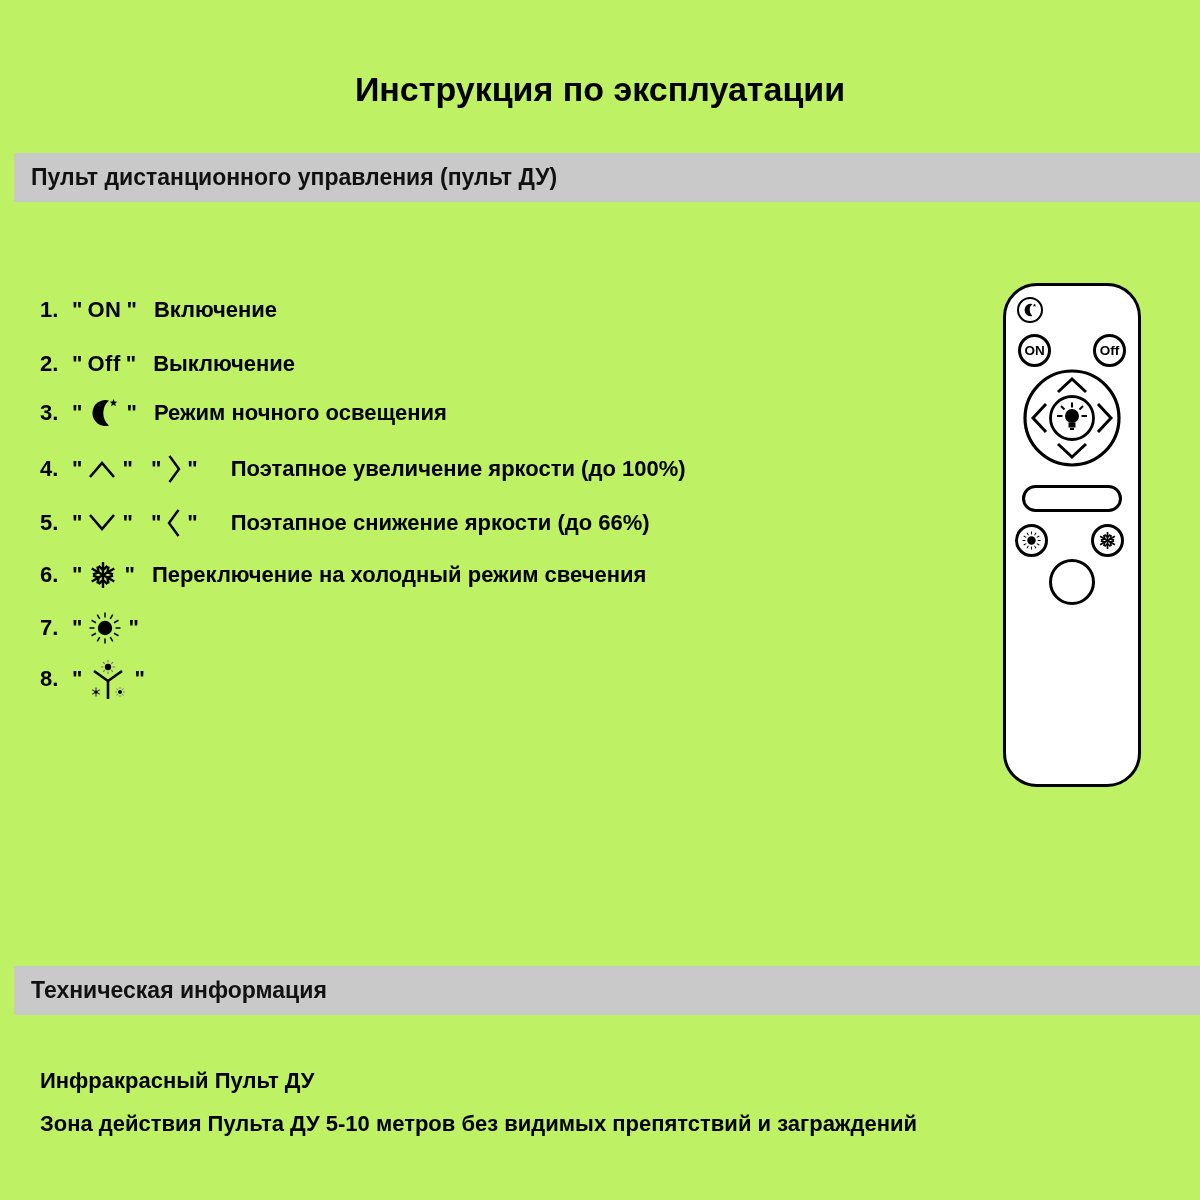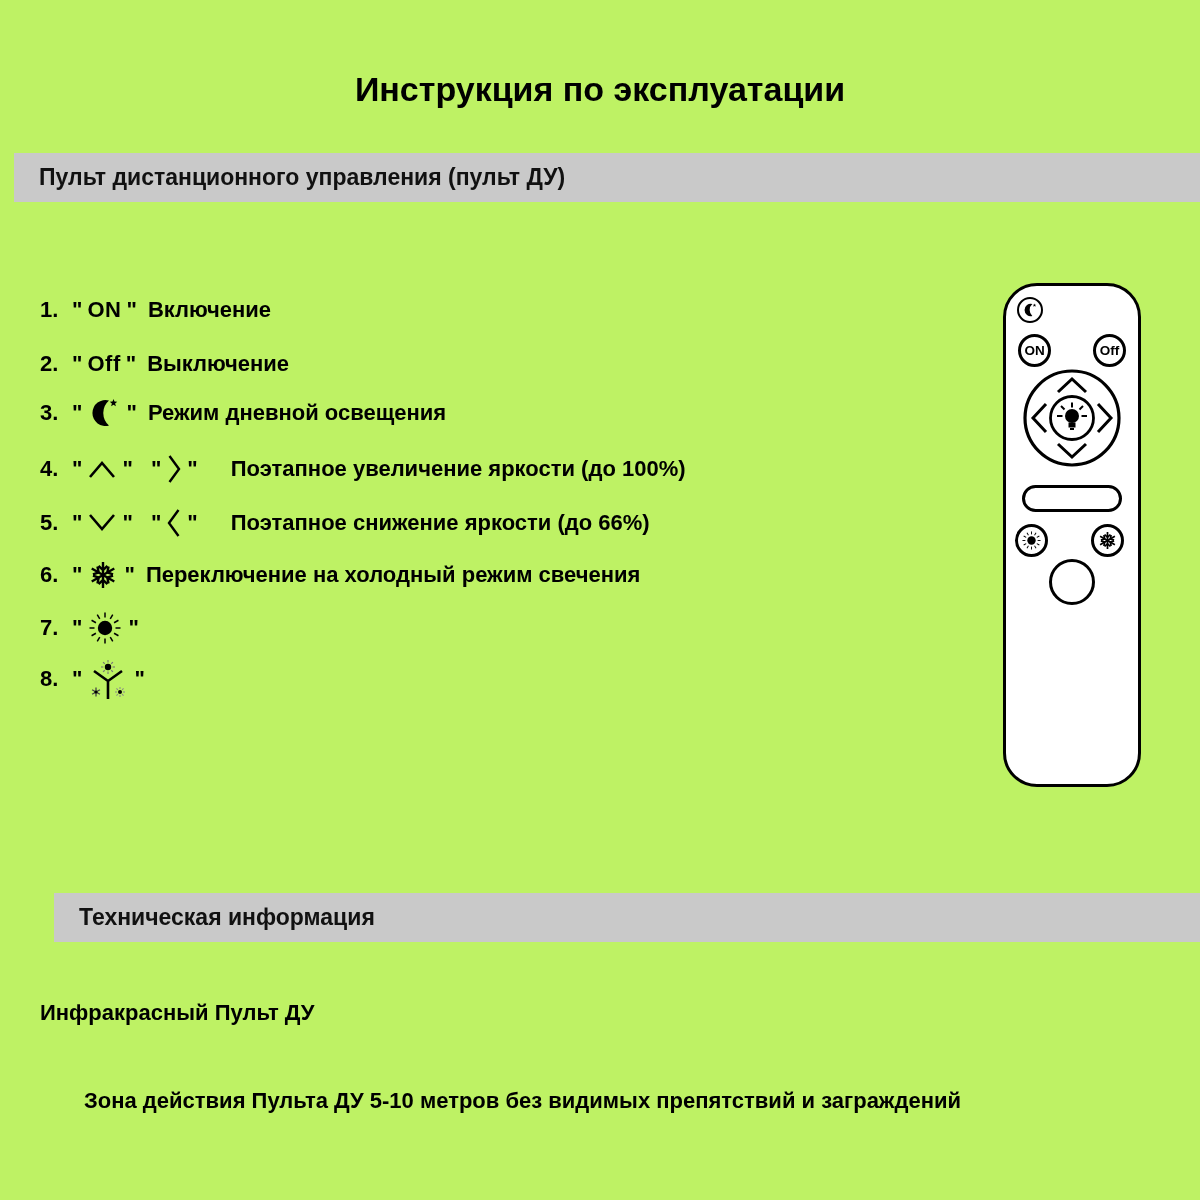--- a/index.html
+++ b/index.html
@@ -21,42 +21,42 @@
     font-weight: bold;
     color: #000;
   }
   .section-bar {
     position: absolute;
     left: 14px; right: 0;
     height: 49px;
     background: #c9c9c9;
     display: flex;
     align-items: center;
-    padding-left: 25px;
+    padding-left: 17px;
     font-size: 23px;
     font-weight: bold;
     color: #111;
   }
   .bar-remote { top: 153px; }
-  .bar-tech   { top: 893px; margin-left: 40px; }
+  .bar-tech   { top: 966px; }
 
   .item {
     position: absolute;
     left: 40px;
     height: 34px;
     display: flex;
     align-items: center;
     font-size: 22px;
     font-weight: bold;
     white-space: nowrap;
   }
   .item .num { width: 27px; }
   .item .q { margin: 0 5px; }
   .item .key { letter-spacing: 0.5px; }
-  .item .desc { margin-left: 6px; }
+  .item .desc { margin-left: 12px; }
   .item .desc-wide { margin-left: 28px; }
   .sym-gap { display: inline-block; width: 8px; }
   .icon-sym { display: inline-flex; align-items: center; justify-content: center; }
 
   .item-1 { top: 293px; }
   .item-2 { top: 347px; }
   .item-3 { top: 396px; }
   .item-4 { top: 452px; }
   .item-5 { top: 506px; }
   .item-6 { top: 558px; }
@@ -109,23 +109,23 @@
     background: #fff;
   }
 
   .tech-line {
     position: absolute;
     left: 40px;
     font-size: 22px;
     font-weight: bold;
     white-space: nowrap;
   }
-  .tech-1 { top: 1000px; }
+  .tech-1 { top: 1068px; }
   .tech-2 { top: 1068px; }
-  .tech-3 { top: 1088px; margin-left: 44px; }
+  .tech-3 { top: 1111px; }
 </style>
 </head>
 <body>
 
 <div class="page">
 
   <div class="page-title">Инструкция по эксплуатации</div>
 
   <div class="section-bar bar-remote">
     <span>Пульт дистанционного управления (пульт ДУ)</span>
@@ -150,21 +150,21 @@
   <div class="item item-3">
     <span class="num">3.</span>
     <span class="q">"</span>
     <span class="icon-sym">
       <svg width="34" height="34" viewBox="0 0 34 34">
         <path d="M22,4.5 A13,13 0 1,0 22,29.5 A16.5,16.5 0 0,1 22,4.5 Z" fill="#000"></path>
         <polygon points="26.5,3 27.5,5.6 30.3,5.8 28.1,7.5 28.9,10.2 26.5,8.7 24.1,10.2 24.9,7.5 22.7,5.8 25.5,5.6" fill="#000"></polygon>
       </svg>
     </span>
     <span class="q">"</span>
-    <span class="desc">Режим дневной освещения</span>
+    <span class="desc">Режим ночного освещения</span>
   </div>
 
   <div class="item item-4">
     <span class="num">4.</span>
     <span class="q">"</span>
     <span class="icon-sym">
       <svg width="30" height="24" viewBox="0 0 30 24">
           <polyline points="3,20 15,6 27,20" fill="none" stroke="#000" stroke-width="2.6"></polyline>
         </svg>
     </span>

